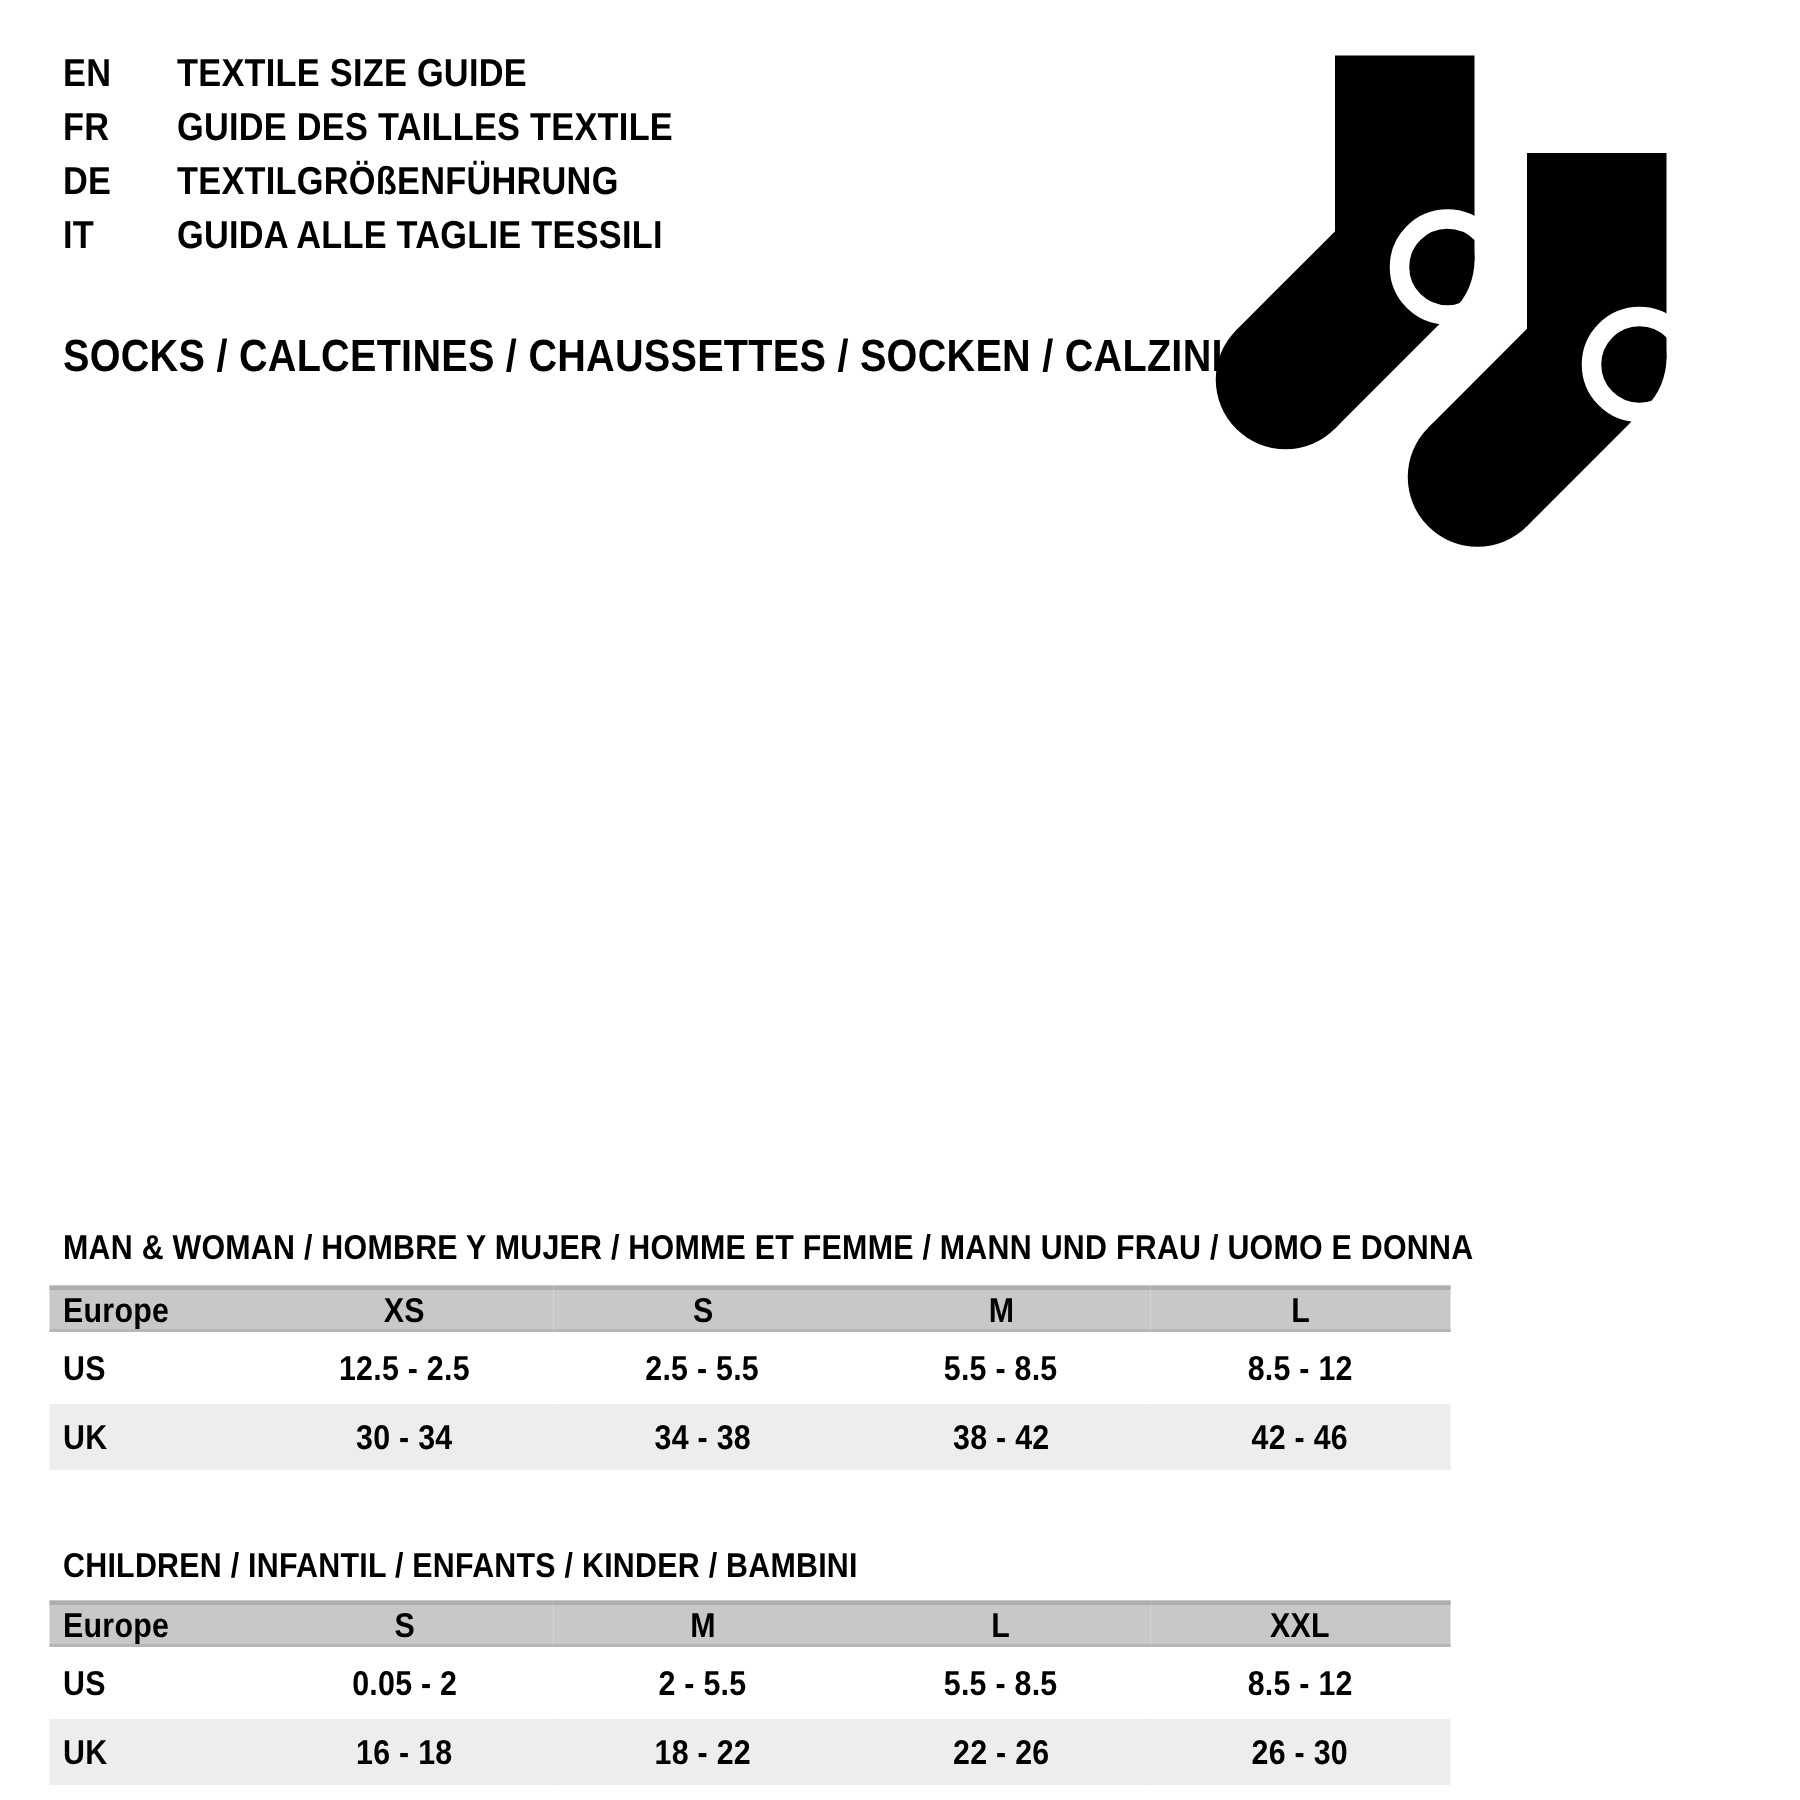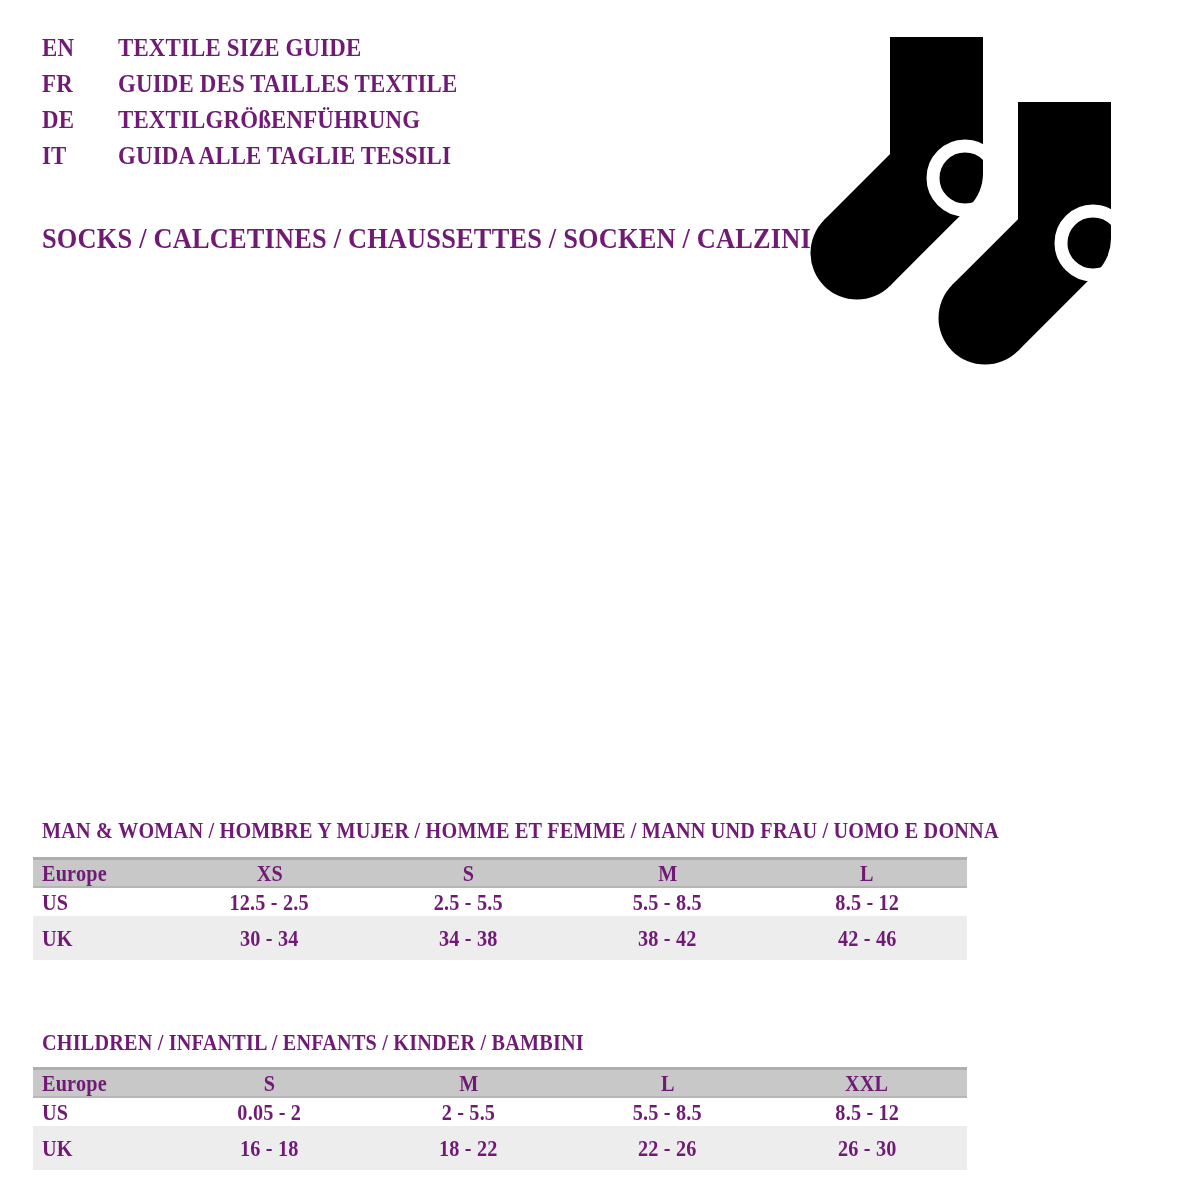--- a/index.html
+++ b/index.html
@@ -1,22 +1,22 @@
 <!DOCTYPE html>
 <html><head>
 <meta charset="utf-8">
 <style>
   html,body{margin:0;padding:0;background:#ffffff;}
   .canvas{
     position:relative;
     width:1200px;height:1200px;
     background:#ffffff;
-    font-family:Liberation Serif, serif;
+    font-family:Liberation Sans, sans-serif;
     font-weight:700;
-    color:#701a75;
+    color:#000000;
     overflow:hidden;
   }
   
   .cond{display:inline-block;transform:scaleX(0.88);transform-origin:0 50%;white-space:nowrap;letter-spacing:0.2px;}
   .cond-c{display:inline-block;transform:scaleX(0.88);transform-origin:50% 50%;white-space:nowrap;letter-spacing:0.2px;}
 
   
   .lang-block{position:absolute;left:42px;top:30px;}
   .lang-row{height:36px;line-height:36px;font-size:26px;}
   .lang-code{display:inline-block;width:76px;vertical-align:top;}
@@ -41,21 +41,21 @@
   table.size-table col.c1{width:199px;}
   table.size-table col.c2{width:200px;}
   table.size-table th,table.size-table td{
     font-weight:700;padding:0;margin:0;text-align:center;vertical-align:middle;line-height:1;
   }
   table.size-table .first{text-align:left;padding-left:9px;}
   tr.head th{
     height:26px;background:#c8c8c8;
     border-top:3px solid #aeaeae;border-bottom:2px solid #b6b6b6;
   }
-  tr.r-us td{height:28px;background:#ffffff;}
+  tr.r-us td{height:48px;background:#ffffff;}
   tr.r-uk td{height:44px;background:#ededed;}
 </style>
 </head>
 <body>
 
 <div class="canvas">
 
   <div class="lang-block">
     <div class="lang-row">
       <span class="lang-code"><span class="cond">EN</span></span><span class="cond">TEXTILE SIZE GUIDE</span>

